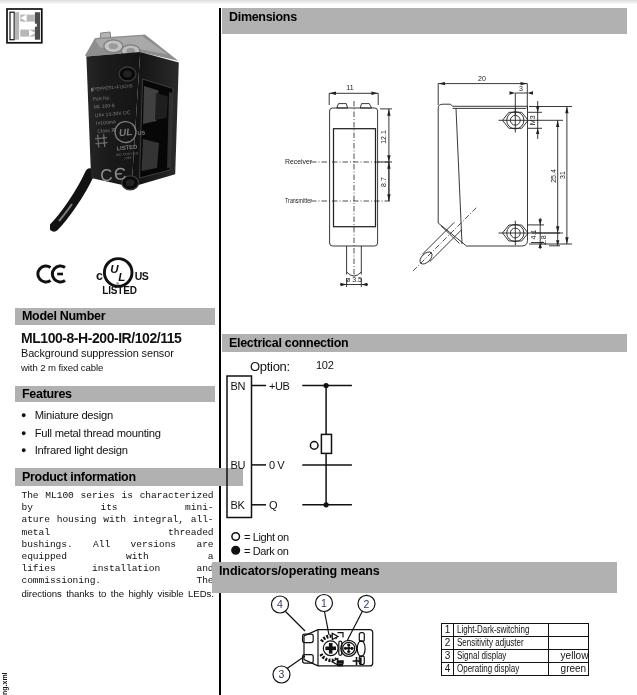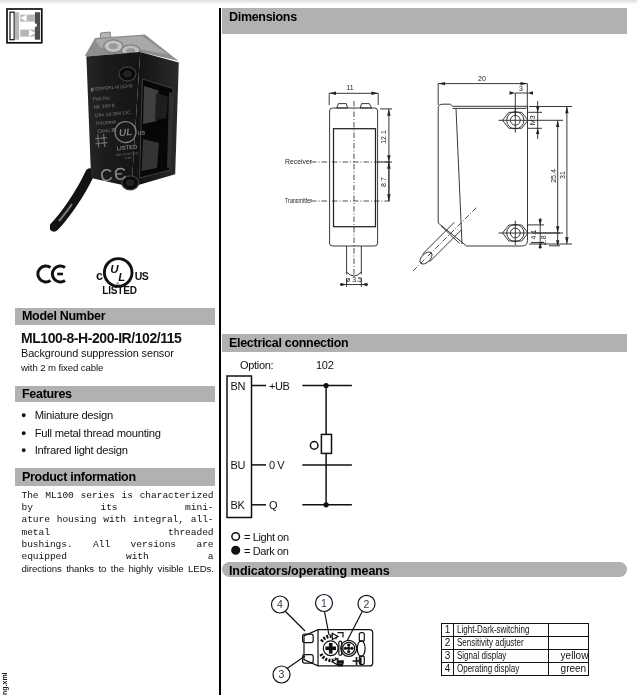--- a/index.html
+++ b/index.html
@@ -115,25 +115,26 @@
 <div class="bar" style="left:15px;top:308px;width:200px;height:17px;line-height:17px;">Model Number</div>
 <div class="abs" style="left:21px;top:330px;font-size:14px;letter-spacing:-0.45px;font-weight:bold;">ML100-8-H-200-IR/102/115</div>
 <div class="abs" style="left:21px;top:347px;font-size:10.9px;letter-spacing:-0.1px;">Background suppression sensor</div>
 <div class="abs" style="left:21px;top:362px;font-size:9.6px;letter-spacing:-0.1px;">with 2 m fixed cable</div>
 
 <div class="bar" style="left:15px;top:386px;width:200px;height:16px;line-height:16px;">Features</div>
 <div class="abs" style="left:21px;top:409px;font-size:11.2px;letter-spacing:-0.25px;"><span style="font-size:9px;vertical-align:1px;">●</span>&nbsp;&nbsp;&nbsp;Miniature design</div>
 <div class="abs" style="left:21px;top:426.5px;font-size:11.2px;letter-spacing:-0.25px;"><span style="font-size:9px;vertical-align:1px;">●</span>&nbsp;&nbsp;&nbsp;Full metal thread mounting</div>
 <div class="abs" style="left:21px;top:444px;font-size:11.2px;letter-spacing:-0.25px;"><span style="font-size:9px;vertical-align:1px;">●</span>&nbsp;&nbsp;&nbsp;Infrared light design</div>
 
-<div class="bar" style="left:15px;top:468px;width:200px;height:18px;line-height:18px;">Product information</div>
+<div class="bar" style="left:15px;top:468px;width:228px;height:18px;line-height:18px;">Product information</div>
 <div class="abs" style="left:21.5px;top:490px;width:192px;font-size:9.6px;letter-spacing:-0.08px;line-height:12.2px;">
 <div class="jl">The ML100 series is characterized by its mini-</div>
 <div class="jl">ature housing with integral, all-metal threaded</div>
 <div class="jl">bushings. All versions are equipped with a</div>
+<div class="jl">lifies installation and commissioning. The</div>
 <div style="word-spacing:1.9px;white-space:nowrap;">directions thanks to the highly visible LEDs.</div>
 </div>
 
 <div class="abs" style="left:1px;top:695px;font-size:7px;font-weight:bold;transform:rotate(-90deg);transform-origin:0 0;width:60px;">ng.xml</div>
 
 <div class="bar" style="left:222px;top:8px;width:405px;height:26px;">Dimensions</div>
 
 <svg class="abs" style="left:280px;top:75px;overflow:visible;" width="320" height="215" viewBox="0 0 320 215">
   <g stroke="#222" stroke-width="0.9" fill="none">
 
@@ -251,21 +252,21 @@
     <text x="241" y="15.5" text-anchor="middle">3</text>
     <text x="255.5" y="45.3" transform="rotate(-90 255.5,45.3)" text-anchor="middle">M3</text>
     <text x="275.5" y="101" transform="rotate(-90 275.5,101)" text-anchor="middle">25.4</text>
     <text x="284.7" y="100" transform="rotate(-90 284.7,100)" text-anchor="middle">31</text>
     <text x="255.8" y="159.5" transform="rotate(-90 255.8,159.5)" text-anchor="middle">4.1</text>
     <text x="266.5" y="165.2" transform="rotate(-90 266.5,165.2)" text-anchor="middle">2.8</text>
   </g>
 </svg>
 
 <div class="bar" style="left:222px;top:334px;width:405px;height:18px;">Electrical connection</div>
-<div class="abs" style="left:240px;top:359px;font-size:11px;letter-spacing:-0.3px;">Option:</div>
+<div class="abs" style="left:250px;top:359px;font-size:13px;letter-spacing:-0.3px;">Option:</div>
 <div class="abs" style="left:316px;top:359px;font-size:11px;letter-spacing:-0.3px;">102</div>
 
 <svg class="abs" style="left:222px;top:370px;" width="180" height="190" viewBox="0 0 180 190">
   <g stroke="#111" stroke-width="1.5" fill="none">
     <rect x="5" y="6" width="24.5" height="141.5"></rect>
     <line x1="29.5" y1="15.5" x2="44" y2="15.5"></line>
     <line x1="29.5" y1="94.9" x2="44" y2="94.9"></line>
     <line x1="29.5" y1="134.8" x2="44" y2="134.8"></line>
     <line x1="80.3" y1="15.5" x2="129.9" y2="15.5"></line>
     <line x1="80.3" y1="94.9" x2="129.9" y2="94.9"></line>
@@ -283,21 +284,21 @@
     <text x="8.5" y="99">BU</text>
     <text x="8.5" y="139">BK</text>
     <text x="47" y="19.5">+UB</text>
     <text x="47" y="99">0 V</text>
     <text x="47" y="139">Q</text>
     <text x="22" y="170.8" font-size="11">= Light on</text>
     <text x="22" y="184.6" font-size="11">= Dark on</text>
   </g>
 </svg>
 
-<div class="bar" style="left:222px;top:562px;width:405px;height:15px;line-height:19px;letter-spacing:-0.1px;border-radius:9px;">Indicators/operating means</div>
+<div class="bar" style="left:212px;top:562px;width:405px;height:31px;line-height:19px;letter-spacing:-0.1px;">Indicators/operating means</div>
 
 <svg class="abs" style="left:266px;top:588px;overflow:visible;" width="120" height="107" viewBox="0 0 120 107">
   <g stroke="#111" stroke-width="1.2" fill="none">
     <circle cx="14" cy="16.5" r="8.5"></circle>
     <circle cx="58" cy="15" r="8.5"></circle>
     <circle cx="100.5" cy="15.8" r="8.5"></circle>
     <circle cx="15.5" cy="86.5" r="8.5"></circle>
     <line x1="19.5" y1="23.5" x2="39" y2="43"></line>
     <line x1="58.5" y1="23.5" x2="63" y2="47"></line>
     <line x1="96.5" y1="23" x2="81.5" y2="52"></line>

